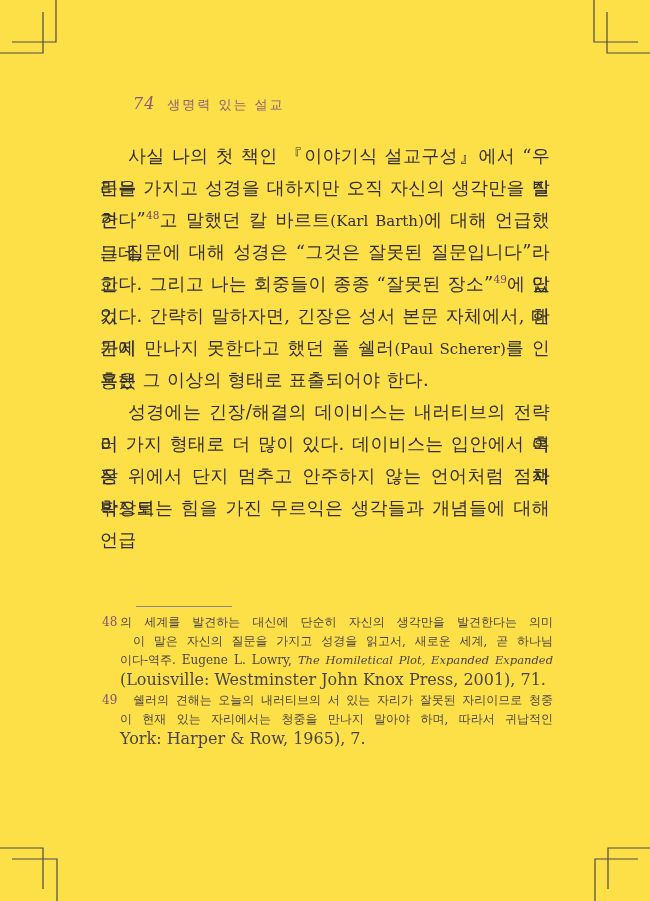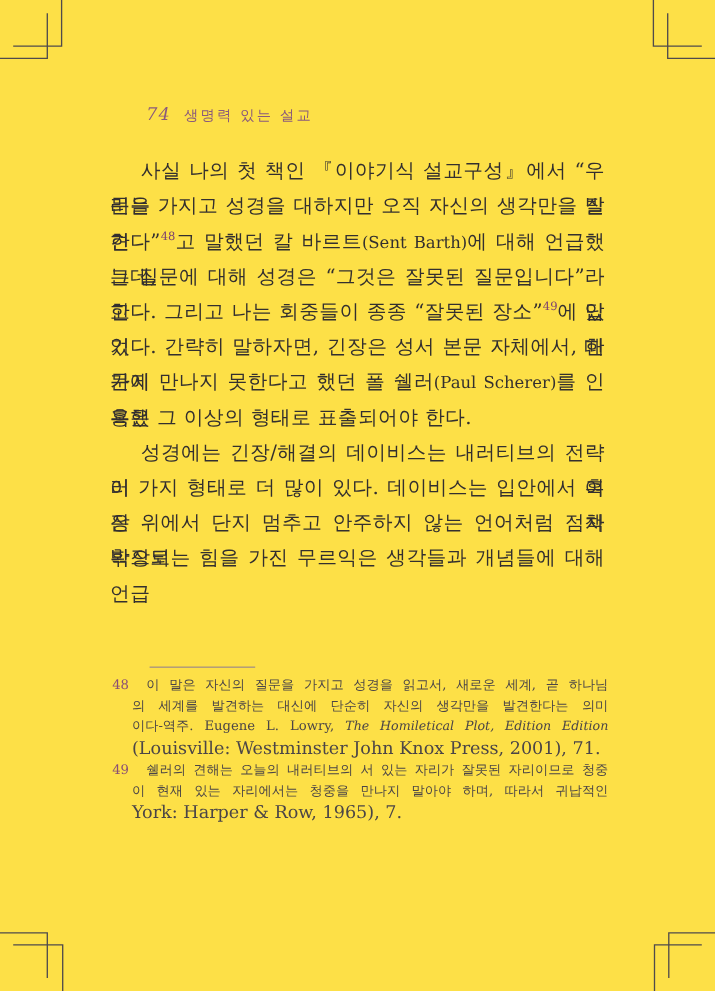--- a/index.html
+++ b/index.html
@@ -90,43 +90,43 @@
   </svg>
 
   <header class="running-head">
     <span class="pg-num">74</span><span class="run-title">생명력 있는 설교</span>
   </header>
 
   <main class="body-text" id="bodyText">
       <div class="paragraph">
         <div class="body-line just indent"><span>사실 나의 첫 책인 『이야기식 설교구성』에서 “우리는 질</span></div>
         <div class="body-line just"><span>문을 가지고 성경을 대하지만 오직 자신의 생각만을 발견</span></div>
-        <div class="body-line just"><span>한다”</span><sup class="fn-ref">48</sup><span>고 말했던 칼 바르트</span><span class="latin">(Sent Barth)</span><span>에 대해 언급했는데,</span></div>
+        <div class="body-line just"><span>한다”</span><sup class="fn-ref">48</sup><span>고 말했던 칼 바르트</span><span class="latin">(Karl Barth)</span><span>에 대해 언급했는데,</span></div>
         <div class="body-line just"><span>그 질문에 대해 성경은 “그것은 잘못된 질문입니다”라고 답</span></div>
         <div class="body-line just"><span>한다. 그리고 나는 회중들이 종종 “잘못된 장소”</span><sup class="fn-ref">49</sup><span>에 있기 때</span></div>
         <div class="body-line just"><span>었다. 간략히 말하자면, 긴장은 성서 본문 자체에서, 한 가지</span></div>
         <div class="body-line just"><span>문에 만나지 못한다고 했던 폴 쉘러</span><span class="latin">(Paul Scherer)</span><span>를 인용했</span></div>
         <div class="body-line"><span>혹은 그 이상의 형태로 표출되어야 한다.</span></div>
       </div>
       <div class="paragraph">
         <div class="body-line just indent"><span>성경에는 긴장/해결의 데이비스는 내러티브의 전략이 여</span></div>
         <div class="body-line just"><span>러 가지 형태로 더 많이 있다. 데이비스는 입안에서 혹은 책</span></div>
         <div class="body-line just"><span>장 위에서 단지 멈추고 안주하지 않는 언어처럼 점차 밖으로</span></div>
         <div class="body-line just"><span>확장되는 힘을 가진 무르익은 생각들과 개념들에 대해 언급</span></div>
       </div>
     </main>
 
   <div class="fn-sep"></div>
 
   <section class="footnotes" id="footnotes">
       <div class="footnote">
         <span class="fn-num">48</span>
+        <div class="fn-line just"><span>의 세계를 발견하는 대신에 단순히 자신의 생각만을 발견한다는 의미</span></div>
         <div class="fn-line first just"><span>이 말은 자신의 질문을 가지고 성경을 읽고서, 새로운 세계, 곧 하나님</span></div>
-        <div class="fn-line just"><span>의 세계를 발견하는 대신에 단순히 자신의 생각만을 발견한다는 의미</span></div>
-        <div class="fn-line just"><span>이다-역주. Eugene L. Lowry, </span><span class="italic">The Homiletical Plot, Edition Edition</span></div>
+        <div class="fn-line just"><span>이다-역주. Eugene L. Lowry, </span><span class="italic">The Homiletical Plot, Expanded Expanded</span></div>
         <div class="fn-line"><span class="latin">(Louisville: Westminster John Knox Press, 2001), 71.</span></div>
       </div>
       <div class="footnote">
         <span class="fn-num">49</span>
         <div class="fn-line first just"><span>쉘러의 견해는 오늘의 내러티브의 서 있는 자리가 잘못된 자리이므로 청중</span></div>
         <div class="fn-line just"><span>이 현재 있는 자리에서는 청중을 만나지 말아야 하며, 따라서 귀납적인</span></div>
         <div class="fn-line"><span class="latin">York: Harper &amp; Row, 1965), 7.</span></div>
       </div>
     </section>
 

